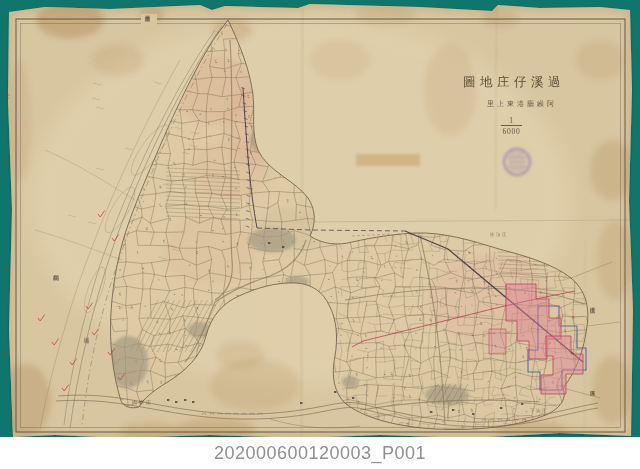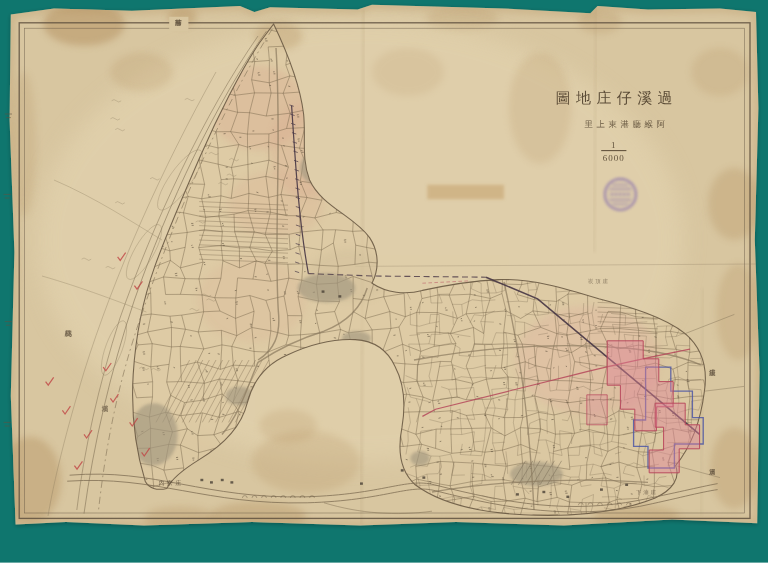--- a/index.html
+++ b/index.html
@@ -212,14 +212,17 @@
     <text class="vtext" x="56" y="270" font-size="6" opacity="0.7">烏樹林</text>
     <text class="vtext" x="87" y="333" font-size="5.5" opacity="0.65">溪埔</text>
     <text class="vtext" x="593" y="303" font-size="5.5" opacity="0.75">後湯庄</text>
     <text class="vtext" x="592" y="386" font-size="5" opacity="0.75">溪洲庄</text>
     <text x="132" y="404" font-size="5" letter-spacing="2" opacity="0.7">內寮庄</text>
     <text x="490" y="236" font-size="4.5" letter-spacing="1.5" opacity="0.6">崁頂庄</text>
     <text x="530" y="412" font-size="4.5" letter-spacing="1.5" opacity="0.65">下湳庄</text>
   </g>
 </svg>
 
-
+<div class="caption">
+  <span>202000600120003_P001</span>
 </div>
 
+</div>
+
 </body></html>

